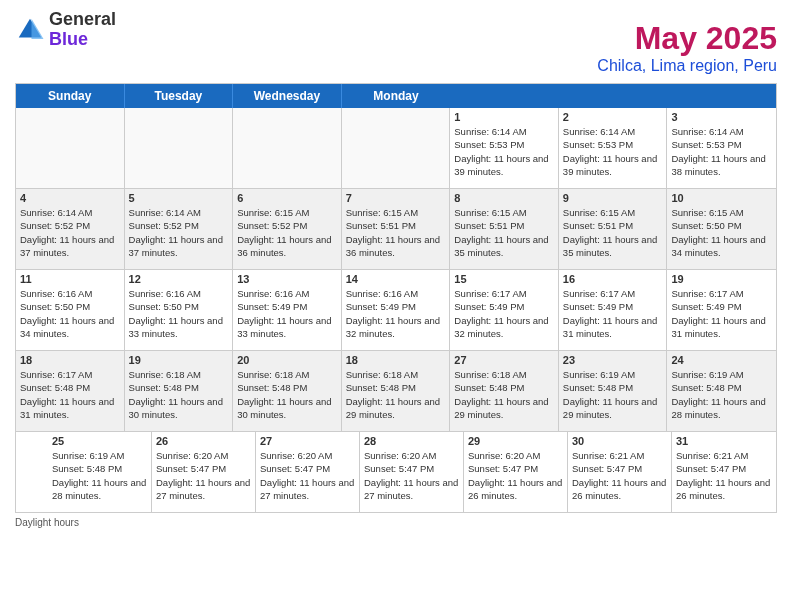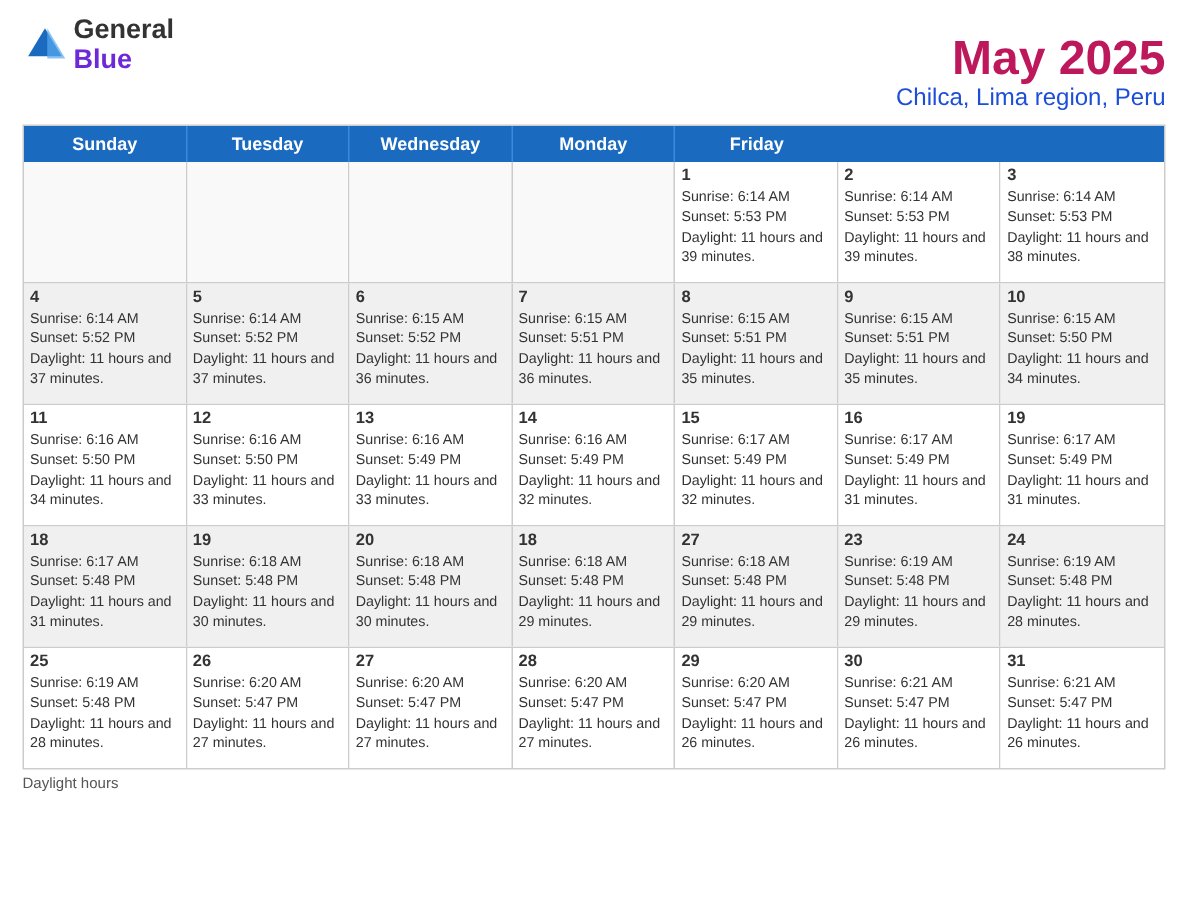--- a/index.html
+++ b/index.html
@@ -76,21 +76,21 @@
       flex: 1;
       display: flex;
       flex-direction: column;
     }
     .cal-week {
       display: grid;
       grid-template-columns: repeat(7, 1fr);
       flex: 1;
       border-bottom: 1px solid #ccc;
     }
-    .cal-week:last-child { border-bottom: none; }
+    .cal-week:last-child { border-bottom: none; margin-left: 32px; }
     .cal-cell {
       border-right: 1px solid #ccc;
       padding: 3px 4px;
       font-size: 9.5px;
       color: #333;
       background: #fff;
       min-height: 80px;
     }
     .cal-cell:last-child { border-right: none; }
     .cal-cell.empty { background: #f9f9f9; }
@@ -131,21 +131,20 @@
       <div class="subtitle">Chilca, Lima region, Peru</div>
     </div>
   </div>
 
   <div class="calendar">
     <div class="cal-header-row">
     <div class="cal-header-cell">Sunday</div>
         <div class="cal-header-cell">Tuesday</div>
         <div class="cal-header-cell">Wednesday</div>
         <div class="cal-header-cell">Monday</div>
-        <div class="cal-header-cell">Friday</div>
       </div>
     <div class="cal-body">
     <div class="cal-week">
           <div class="cal-cell empty"></div>
           <div class="cal-cell empty"></div>
           <div class="cal-cell empty"></div>
           <div class="cal-cell empty"></div>
           <div class="cal-cell">
             <div class="day-num">1</div>
             <div class="day-info" style="white-space: pre-line;">Sunrise: 6:14 AM

